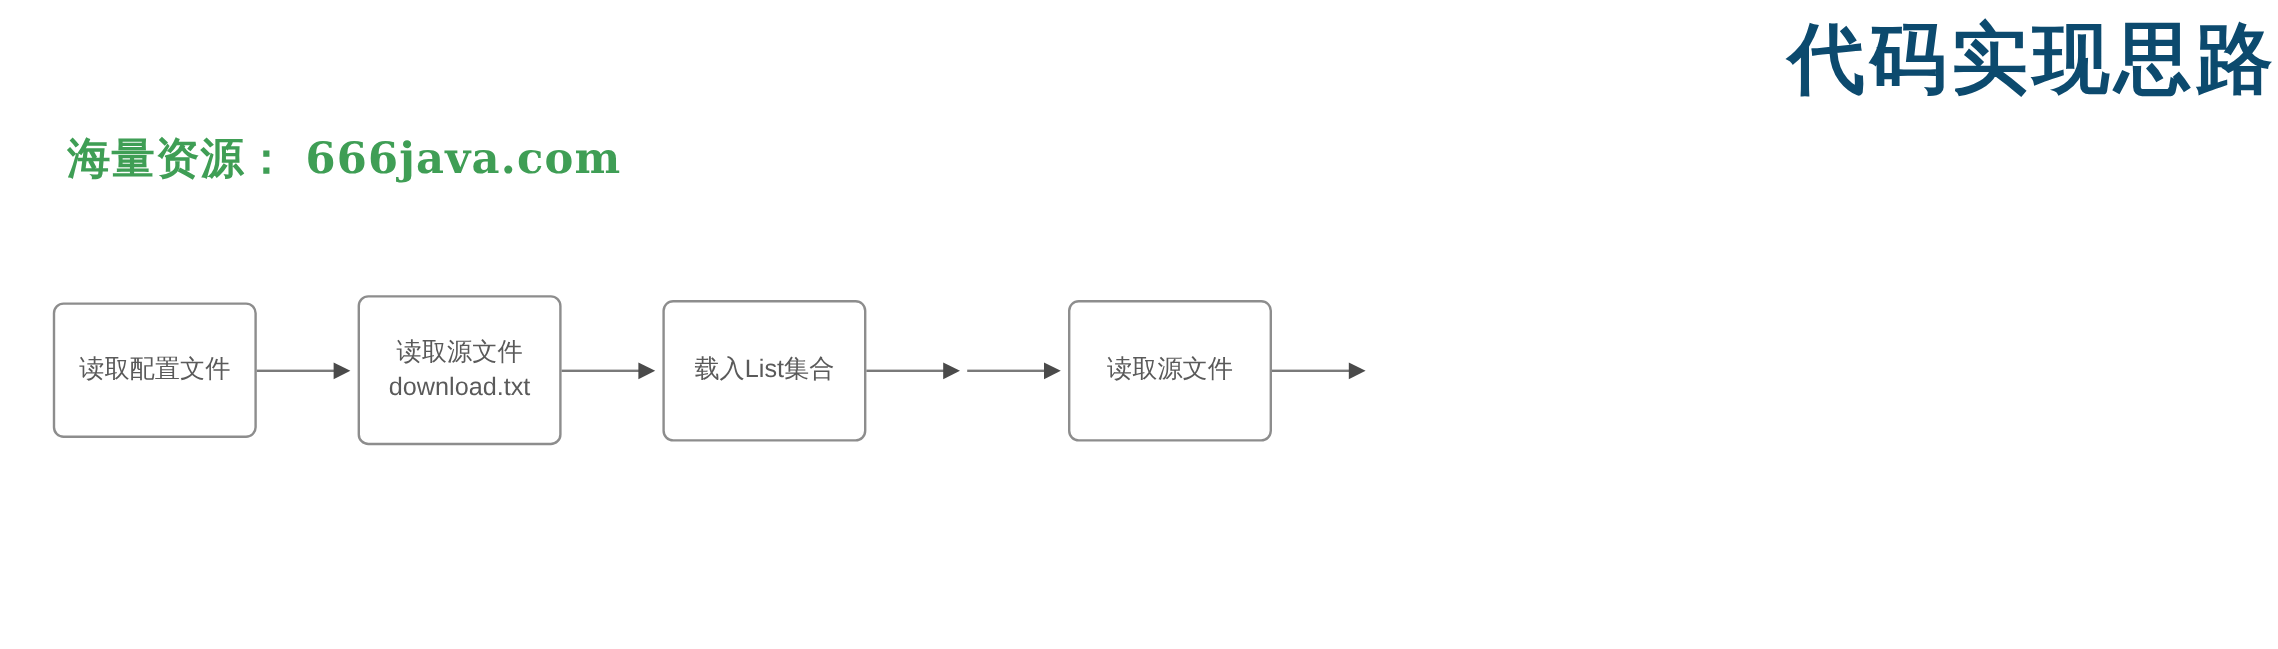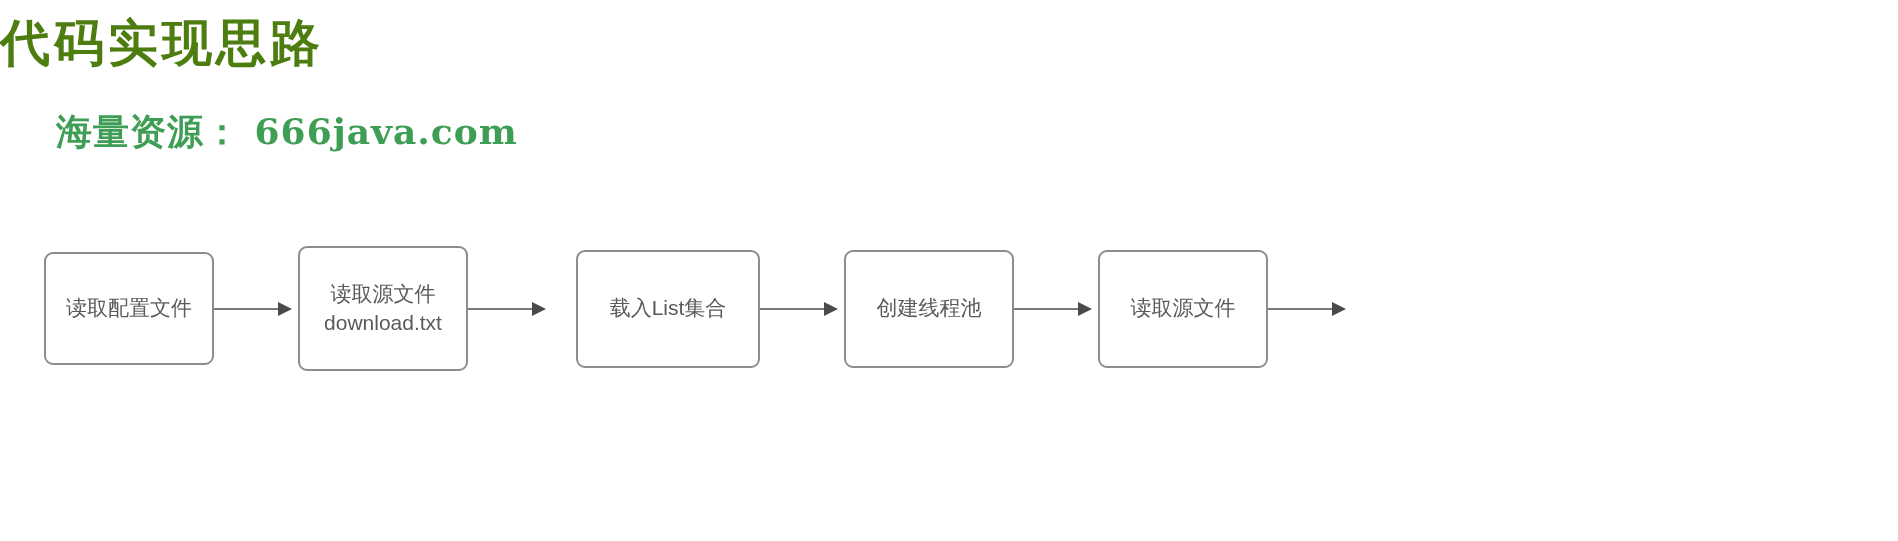--- a/index.html
+++ b/index.html
@@ -14,25 +14,25 @@
     overflow: hidden;
     position: relative;
   }
 
   
   #slide-title {
     position: absolute;
     left: 0;
     top: 16px;
     width: 1898px;
-    text-align: left;
-    font-size: 50px;
+    text-align: right;
+    font-size: 64px;
     line-height: 1.08;
     font-weight: bold;
-    color: #4d7c0f;
+    color: #0c4a6e;
     letter-spacing: 4px;
     font-family: "DejaVu Sans", "Liberation Sans", sans-serif;
     white-space: nowrap;
   }
 
   
   #watermark {
     position: absolute;
     left: 56px;
     top: 108px;
@@ -71,21 +71,21 @@
     flex: none;
   }
   .flow-node .node-line {
     display: block;
     white-space: nowrap;
   }
 
   
   .node-1 { width: 170px; height: 113px; }
   .node-2 { width: 170px; height: 125px; }
-  .node-3 { width: 184px; height: 118px; margin-left: 24px; }
+  .node-3 { width: 170px; height: 118px; }
   .node-4 { width: 170px; height: 118px; }
   .node-5 { width: 170px; height: 118px; }
   .node-6 { width: 170px; height: 110px; }
 
   .flow-arrow {
     flex: none;
     width: 84px;
     height: 14px;
     position: relative;
   }
@@ -144,25 +144,20 @@
     <div>
       <span class="node-line">载入List集合</span>
     </div>
   </div>
 
   <div class="flow-arrow">
     <span class="arrow-shaft"></span>
     <span class="arrow-head"></span>
   </div>
 
-  <div class="flow-node node-4">
-    <div>
-      <span class="node-line">创建线程池</span>
-    </div>
-  </div>
 
   <div class="flow-arrow">
     <span class="arrow-shaft"></span>
     <span class="arrow-head"></span>
   </div>
 
   <div class="flow-node node-5">
     <div>
       <span class="node-line">读取源文件</span>
     </div>

